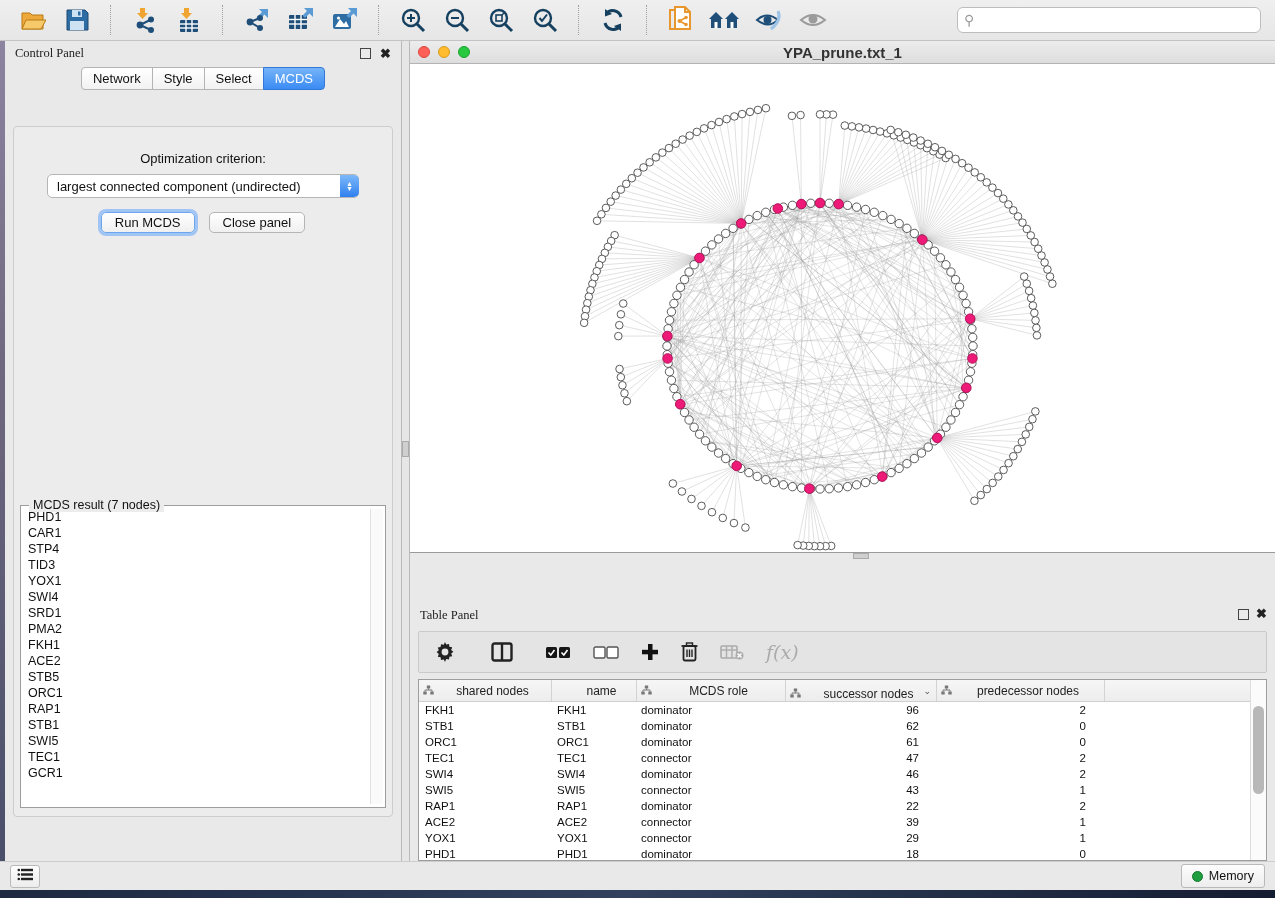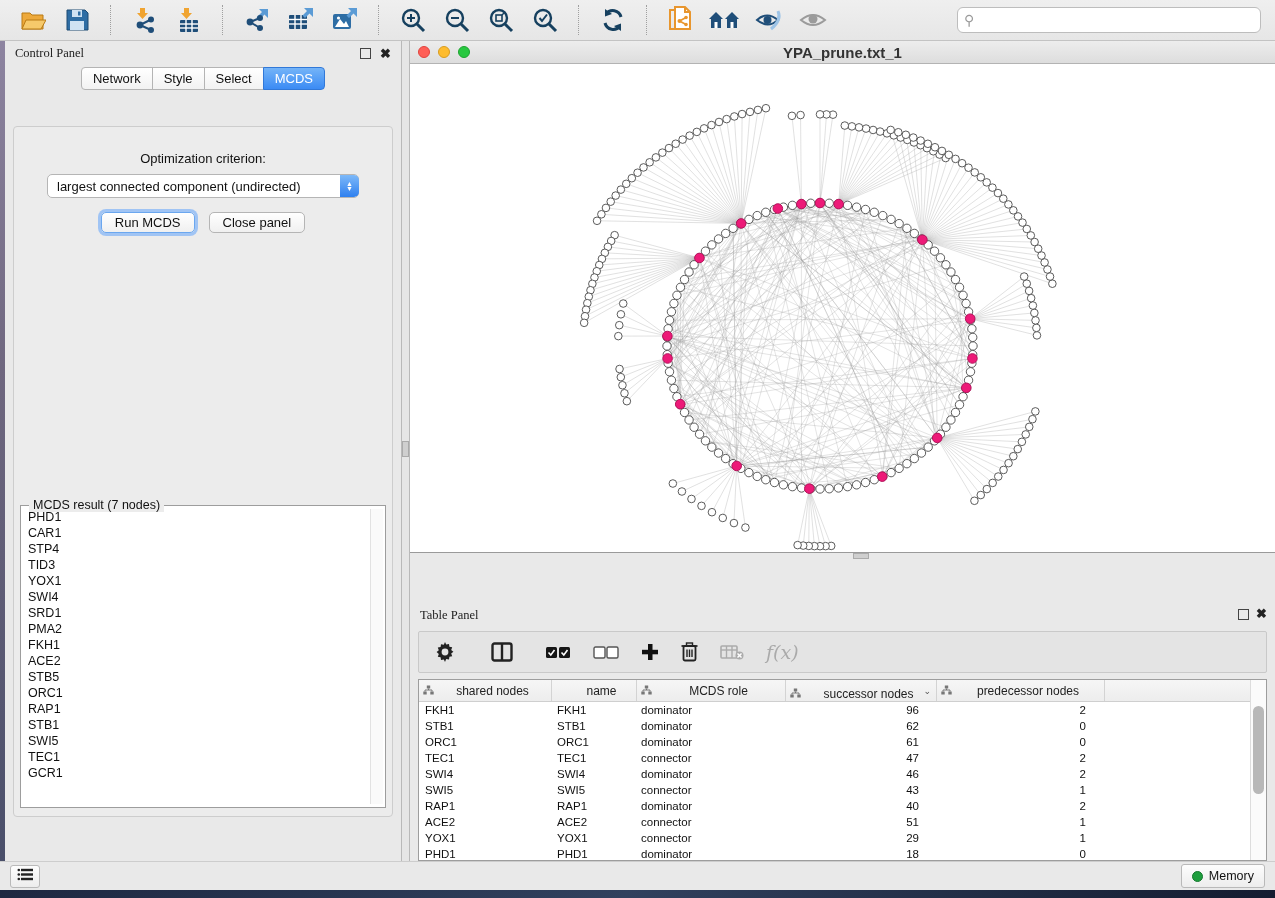--- a/index.html
+++ b/index.html
@@ -1253,28 +1253,28 @@
                 <span class="td" style="width:132px">SWI5</span>
                 <span class="td" style="width:84px">SWI5</span>
                 <span class="td" style="width:148px">connector</span>
                 <span class="td num" style="width:150px">43</span>
                 <span class="td num" style="width:167px">1</span>
               </div>
                 <div class="tr">
                 <span class="td" style="width:132px">RAP1</span>
                 <span class="td" style="width:84px">RAP1</span>
                 <span class="td" style="width:148px">dominator</span>
-                <span class="td num" style="width:150px">40</span>
+                <span class="td num" style="width:150px">22</span>
                 <span class="td num" style="width:167px">2</span>
               </div>
                 <div class="tr">
                 <span class="td" style="width:132px">ACE2</span>
                 <span class="td" style="width:84px">ACE2</span>
                 <span class="td" style="width:148px">connector</span>
-                <span class="td num" style="width:150px">51</span>
+                <span class="td num" style="width:150px">39</span>
                 <span class="td num" style="width:167px">1</span>
               </div>
                 <div class="tr">
                 <span class="td" style="width:132px">YOX1</span>
                 <span class="td" style="width:84px">YOX1</span>
                 <span class="td" style="width:148px">connector</span>
                 <span class="td num" style="width:150px">29</span>
                 <span class="td num" style="width:167px">1</span>
               </div>
                 <div class="tr">

